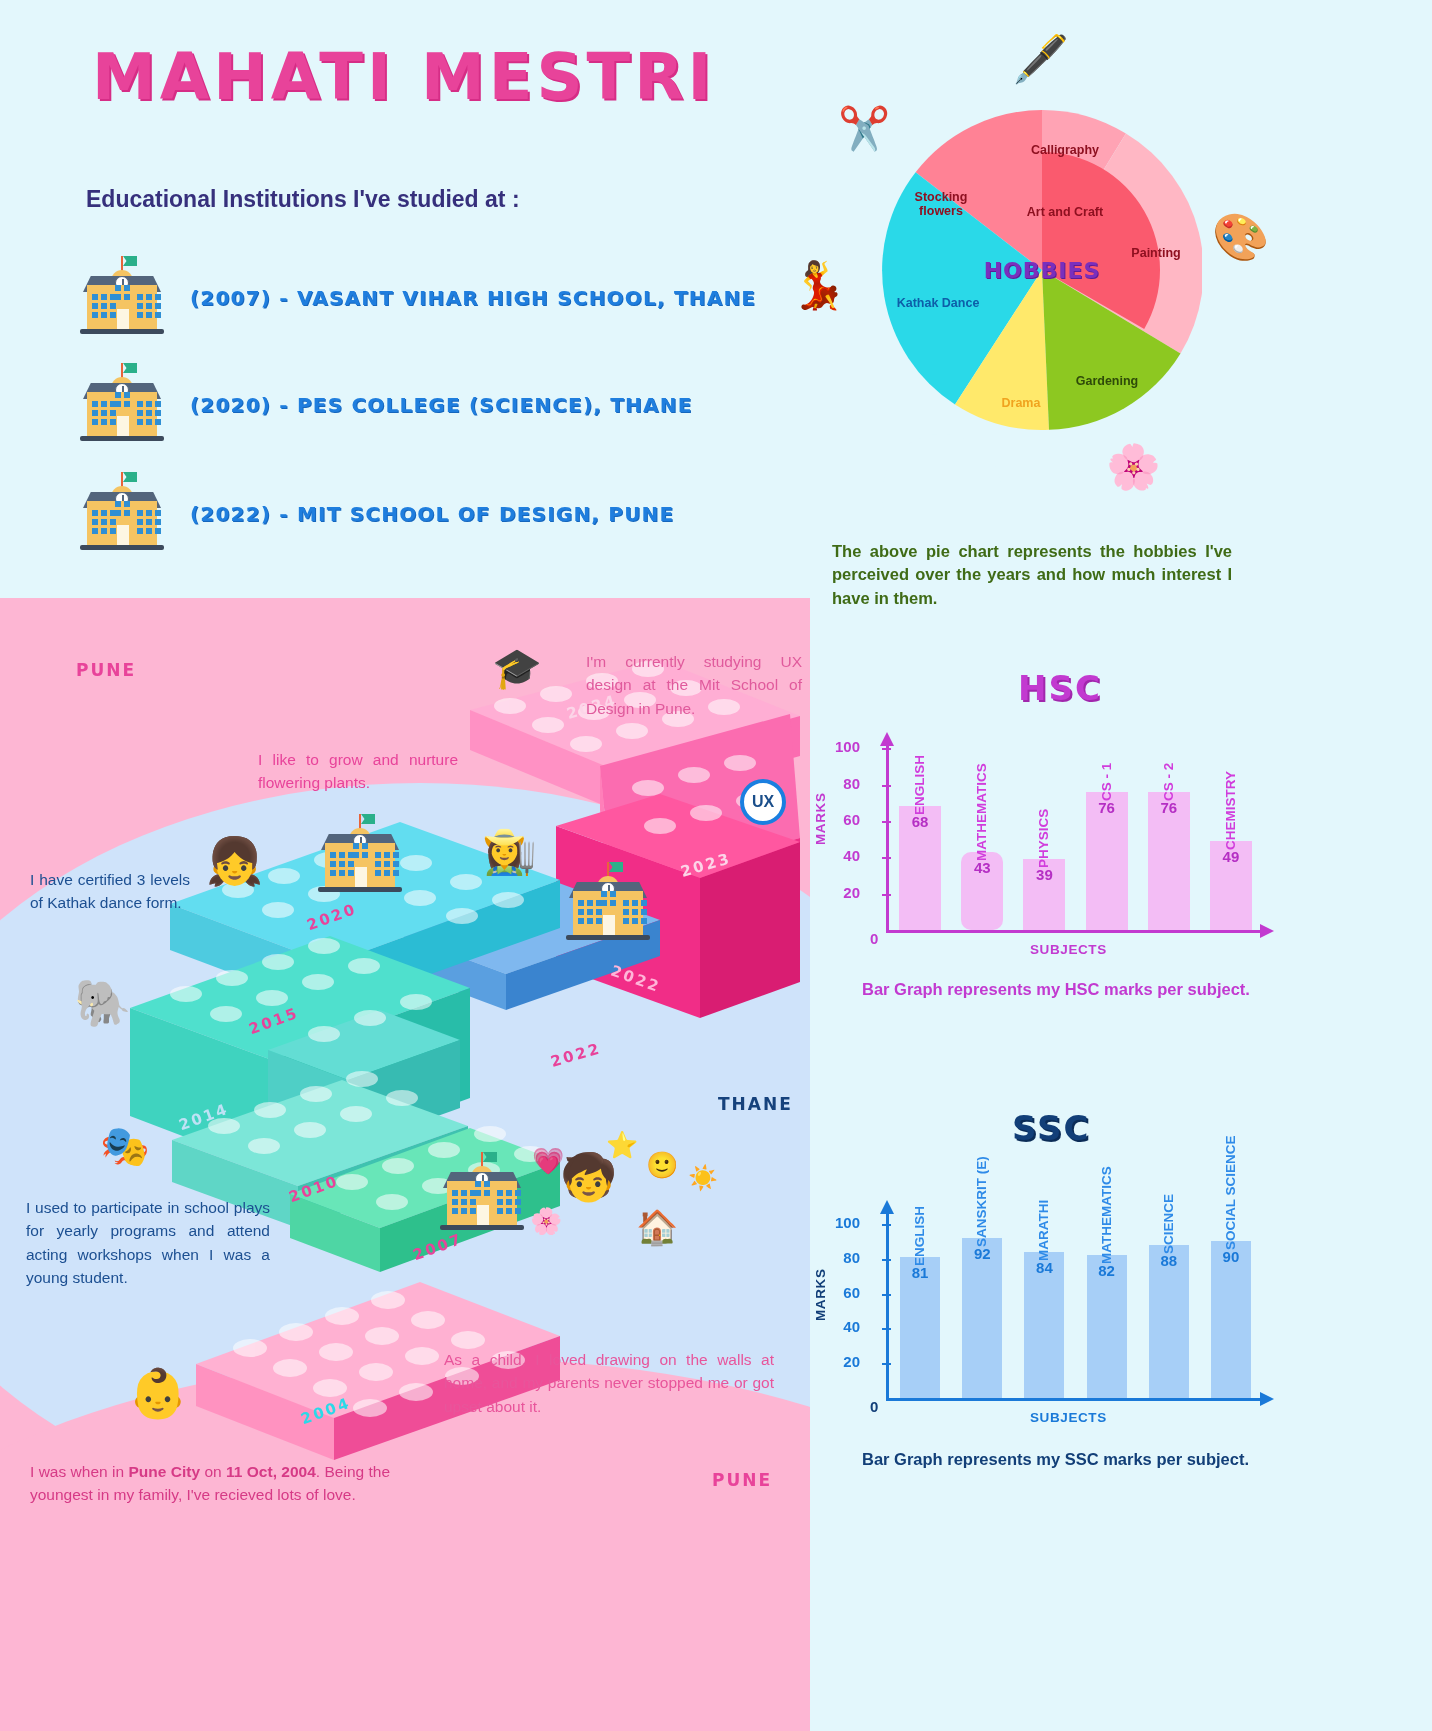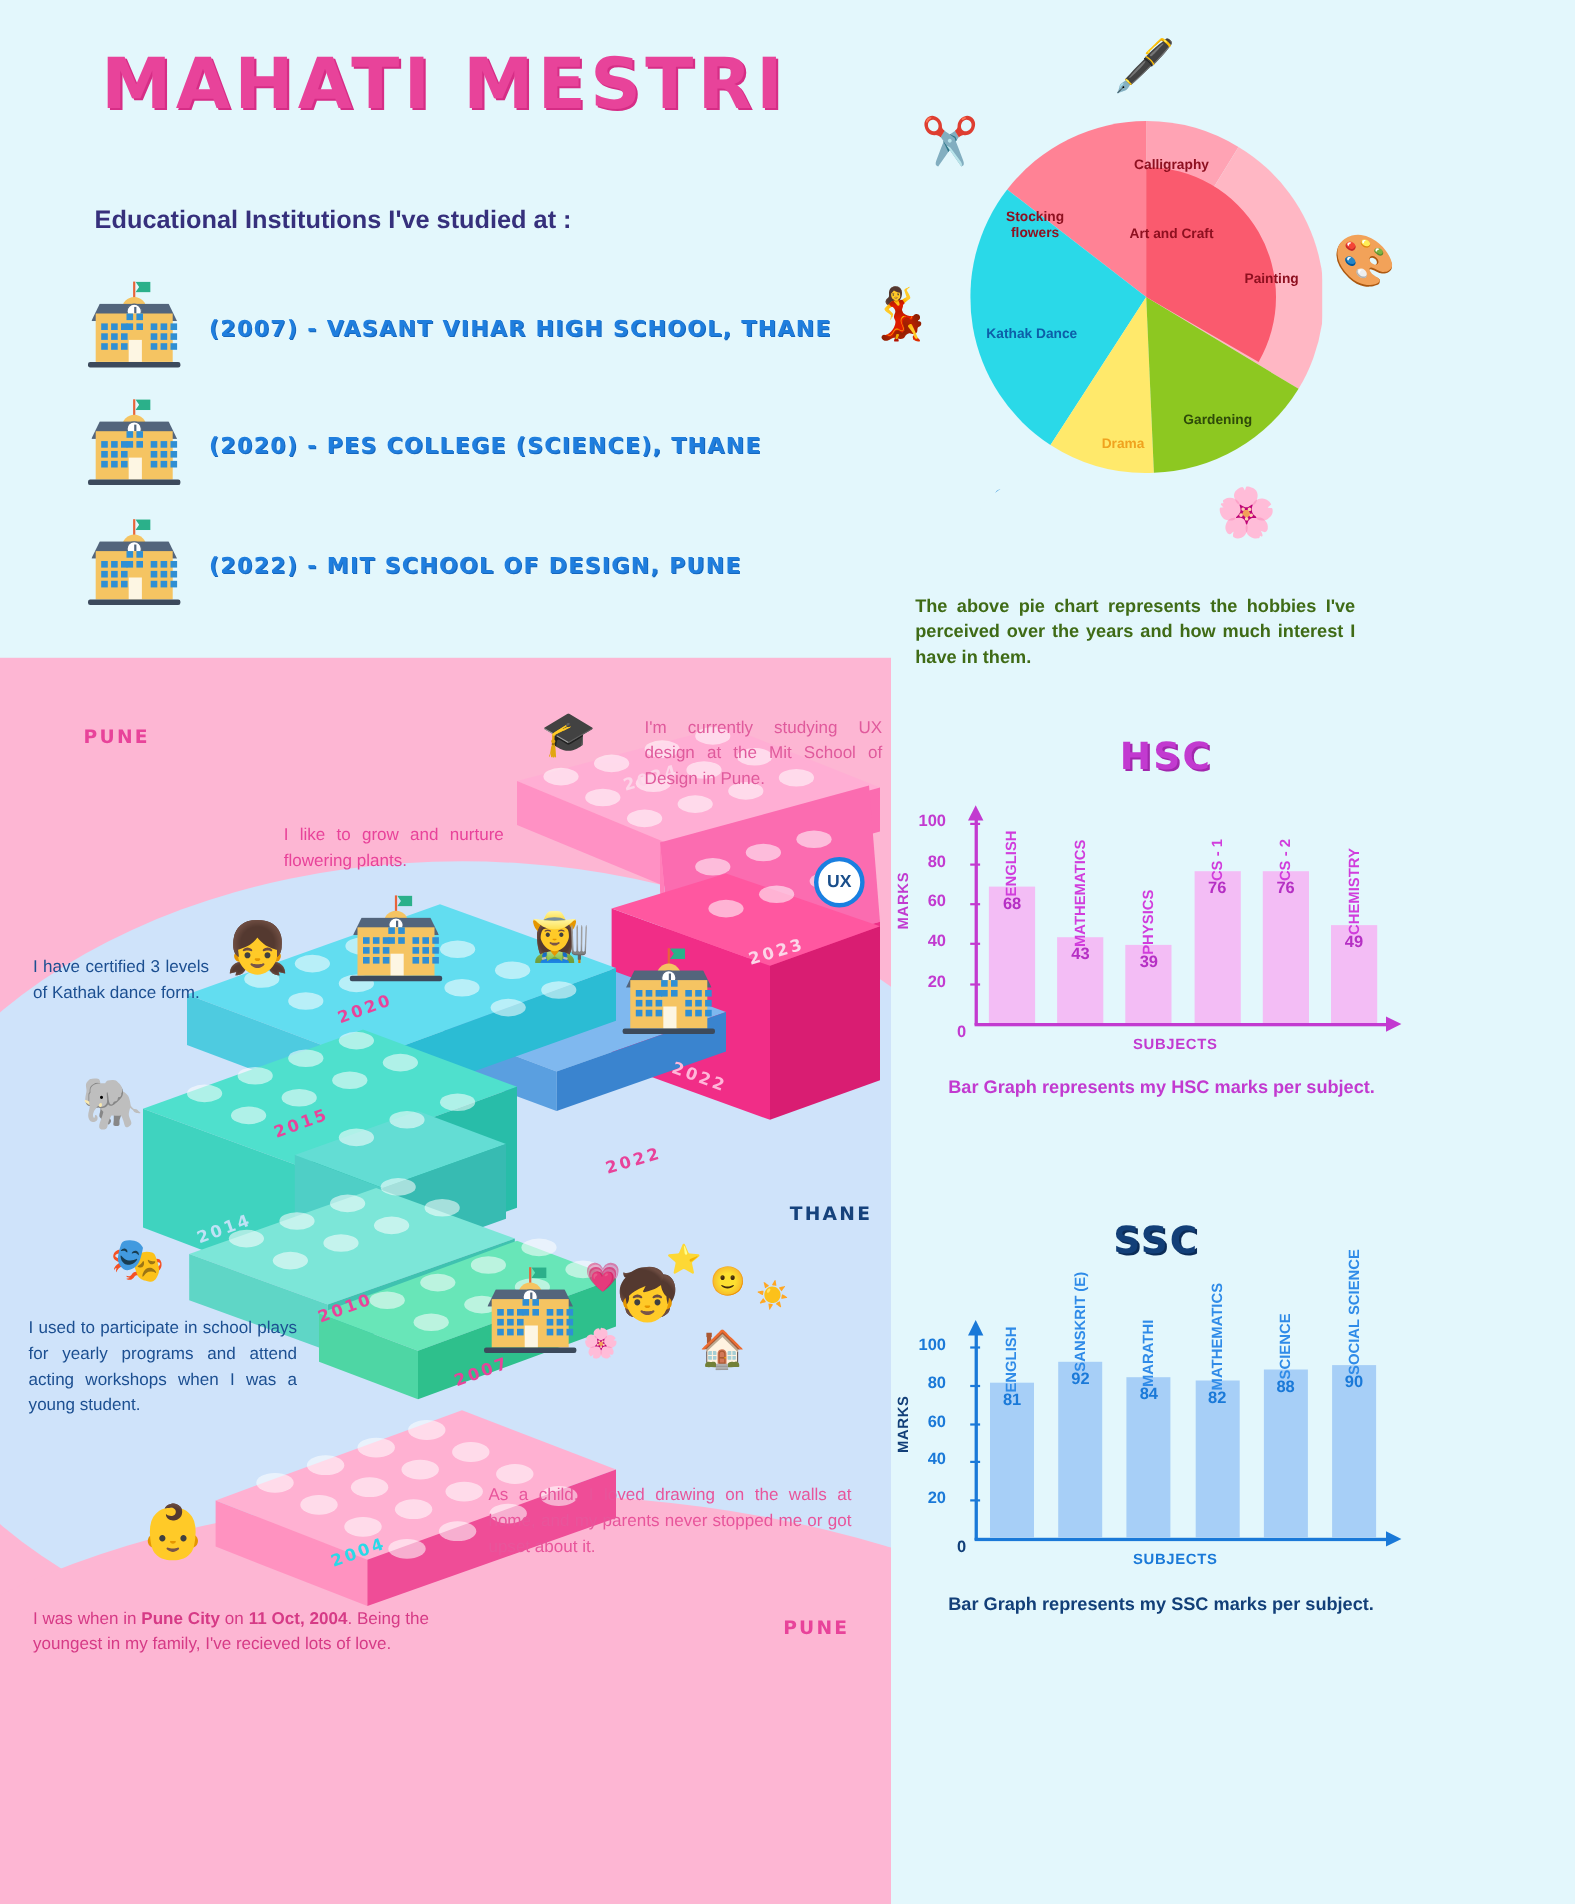--- a/index.html
+++ b/index.html
@@ -290,20 +290,21 @@
     <path d="M160 160 L243.9 23.6 A160 160 0 0 1 298.5 243.5 Z" fill="#ffb7c4"></path>
     <path d="M160 160 L33.6 62.3 A160 160 0 0 1 160 0 Z" fill="#ff8295"></path>
 
     <path d="M160 160 L33.6 62.3 A160 160 0 0 0 73.0 294.5 Z" fill="#2ad9e8"></path>
     <path d="M160 160 L73.0 294.5 A160 160 0 0 0 167.0 319.8 Z" fill="#ffe96b"></path>
     <path d="M160 160 L167.0 319.8 A160 160 0 0 0 298.5 243.5 Z" fill="#8dc821"></path>
 
     <path d="M160 160 L160 42 A118 118 0 0 1 262.2 219.0 Z" fill="#fa5a6e"></path>
   </svg>
   <div id="donut-inner-hole"></div>
+  <div id="hobbies-label" class="bubble">HOBBIES</div>
 
   <div class="slice-label" style="left:128px;top:33px;width:110px;color:#8e1020">Calligraphy</div>
   <div class="slice-label" style="left:16px;top:80px;width:86px;color:#8e1020">Stocking flowers</div>
   <div class="slice-label" style="left:236px;top:136px;width:76px;color:#8e1020">Painting</div>
   <div class="slice-label" style="left:128px;top:95px;width:110px;color:#8e1020">Art and Craft</div>
   <div class="slice-label" style="left:12px;top:186px;width:88px;color:#0d5ea8">Kathak Dance</div>
   <div class="slice-label" style="left:104px;top:286px;width:70px;color:#f0a31f">Drama</div>
   <div class="slice-label" style="left:180px;top:264px;width:90px;color:#2e4a09">Gardening</div>
 </div>
 
@@ -327,21 +328,21 @@
       <div class="ytick" style="left: -42px; top: 44.5455px; width: 40px; color: rgb(194, 58, 208);">80</div>
       <div class="tickmark" style="left: 20px; top: 54.5455px; background: rgb(194, 58, 208);"></div>
       <div class="ytick" style="left: -42px; top: 8.18182px; width: 40px; color: rgb(194, 58, 208);">100</div>
       <div class="tickmark" style="left: 20px; top: 18.1818px; background: rgb(194, 58, 208);"></div>
     </div>
   <div id="hsc-bars" style="position:absolute;left:27px;top:0;width:373px;height:200px;">
       <div class="bar" style="left: 10.0833px; width: 42px; height: 123.636px; background: rgb(243, 189, 245);">
         <div class="bar-val" style="color: rgb(181, 47, 196);">68</div>
       </div>
       <div class="bar-cat" style="left: 38.0833px; top: 70.3636px; color: rgb(209, 61, 220);">ENGLISH</div>
-      <div class="bar" style="left: 72.25px; width: 42px; height: 78.1818px; background: rgb(243, 189, 245);">
+      <div class="bar" style="left: 72.25px; width: 42px; height: 78.1818px; background: rgb(243, 189, 245); border-radius: 10px;">
         <div class="bar-val" style="color: rgb(181, 47, 196);">43</div>
       </div>
       <div class="bar-cat" style="left: 100.25px; top: 115.818px; color: rgb(209, 61, 220);">MATHEMATICS</div>
       <div class="bar" style="left: 134.417px; width: 42px; height: 70.9091px; background: rgb(243, 189, 245);">
         <div class="bar-val" style="color: rgb(181, 47, 196);">39</div>
       </div>
       <div class="bar-cat" style="left: 162.417px; top: 123.091px; color: rgb(209, 61, 220);">PHYSICS</div>
       <div class="bar" style="left: 196.583px; width: 42px; height: 138.182px; background: rgb(243, 189, 245);">
         <div class="bar-val" style="color: rgb(181, 47, 196);">76</div>
       </div>

